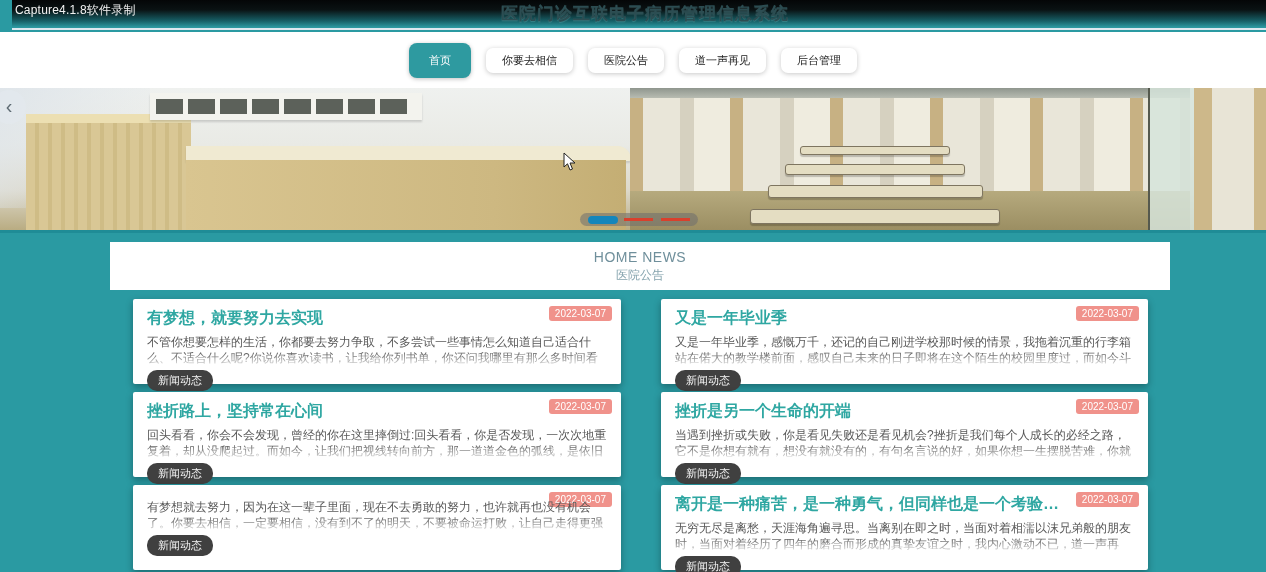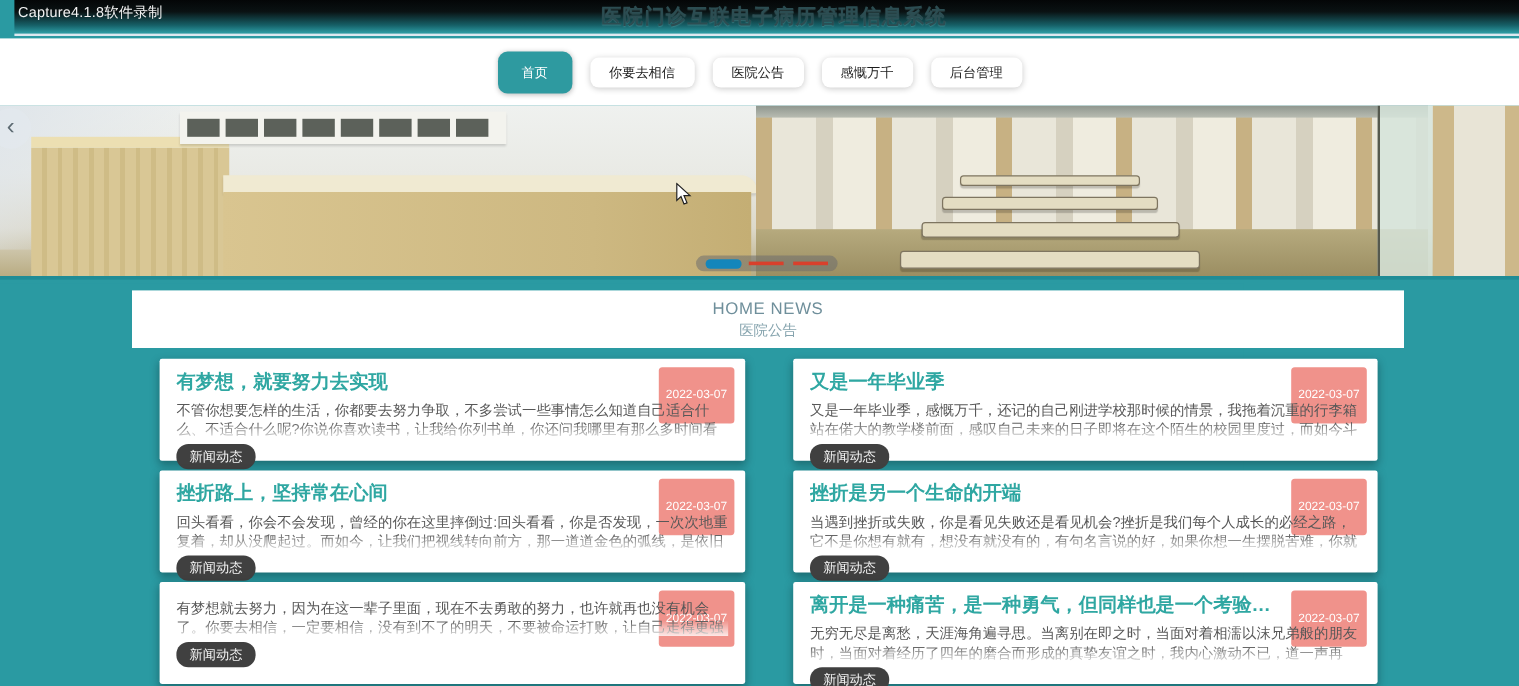--- a/index.html
+++ b/index.html
@@ -66,21 +66,21 @@
     text-align:center; padding-top:7px; }
   .news-title { color:#6f8f9b; font-size:14px; letter-spacing:.5px; }
   .news-subtitle { color:#86a4ae; font-size:12px; margin-top:2px; }
   .cards { width:1015px; margin:9px 0 0 133px; display:grid;
     grid-template-columns:488px 487px; gap:8px 40px; }
   .card { position:relative; background:#ffffff; height:85px; padding:9px 14px 0;
     border-radius:2px; box-shadow:0 3px 7px rgba(0,20,22,.35); cursor:pointer; }
   .card-title { color:#2fa7a2; font-size:16px; font-weight:bold; white-space:nowrap;
     overflow:hidden; text-overflow:ellipsis; margin-right:62px; }
   .card-date { position:absolute; top:7px; right:9px; background:#f0928b; color:#ffffff;
-    font-size:10px; padding:18px 6px; border-radius:3px; }
+    font-size:10px; padding:2px 6px; border-radius:3px; }
   .excerpt-wrap { position:relative; height:31px; overflow:hidden; margin-top:5px; }
   .card-excerpt { font-size:12px; color:#585858; line-height:16px; }
   .excerpt-wrap::after { content:''; position:absolute; left:0; right:0; bottom:0; height:13px;
     background:linear-gradient(rgba(255,255,255,0),rgba(255,255,255,.8)); }
   .card-btn { display:inline-block; margin-top:5px; background:#404040; color:#f4f4f4;
     font-size:11px; padding:3px 11px; border-radius:10px; cursor:pointer; }
 </style>
 </head>
 <body>
 
@@ -88,21 +88,21 @@
 
   <div class="capture-bar">
     <span class="capture-label">Capture4.1.8软件录制</span>
     <div class="app-title">医院门诊互联电子病历管理信息系统</div>
   </div>
 
   <div class="nav-bar">
     <div class="tab active">首页</div>
     <div class="tab">你要去相信</div>
     <div class="tab">医院公告</div>
-    <div class="tab">感慨万千</div>
+    <div class="tab">道一声再见</div>
     <div class="tab">后台管理</div>
   </div>
 
   <div class="hero">
     <div class="hero-window-glow"></div>
     <div class="hero-cabinet"></div>
     <div class="hero-shelf">
       <span></span>
         <span></span>
         <span></span>

